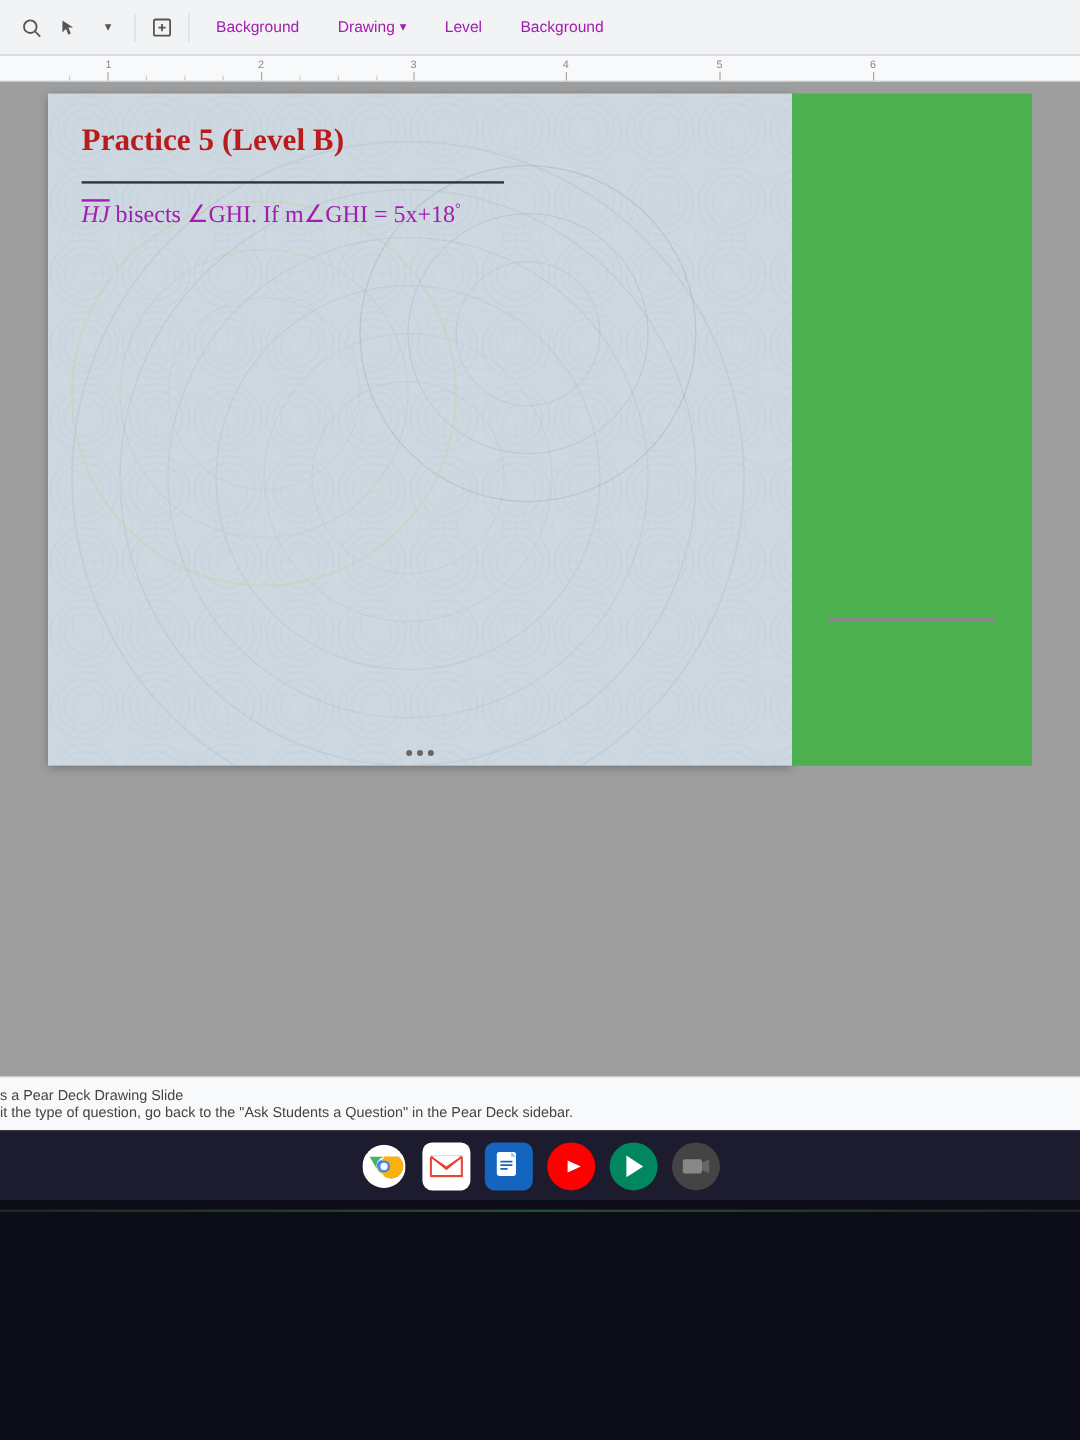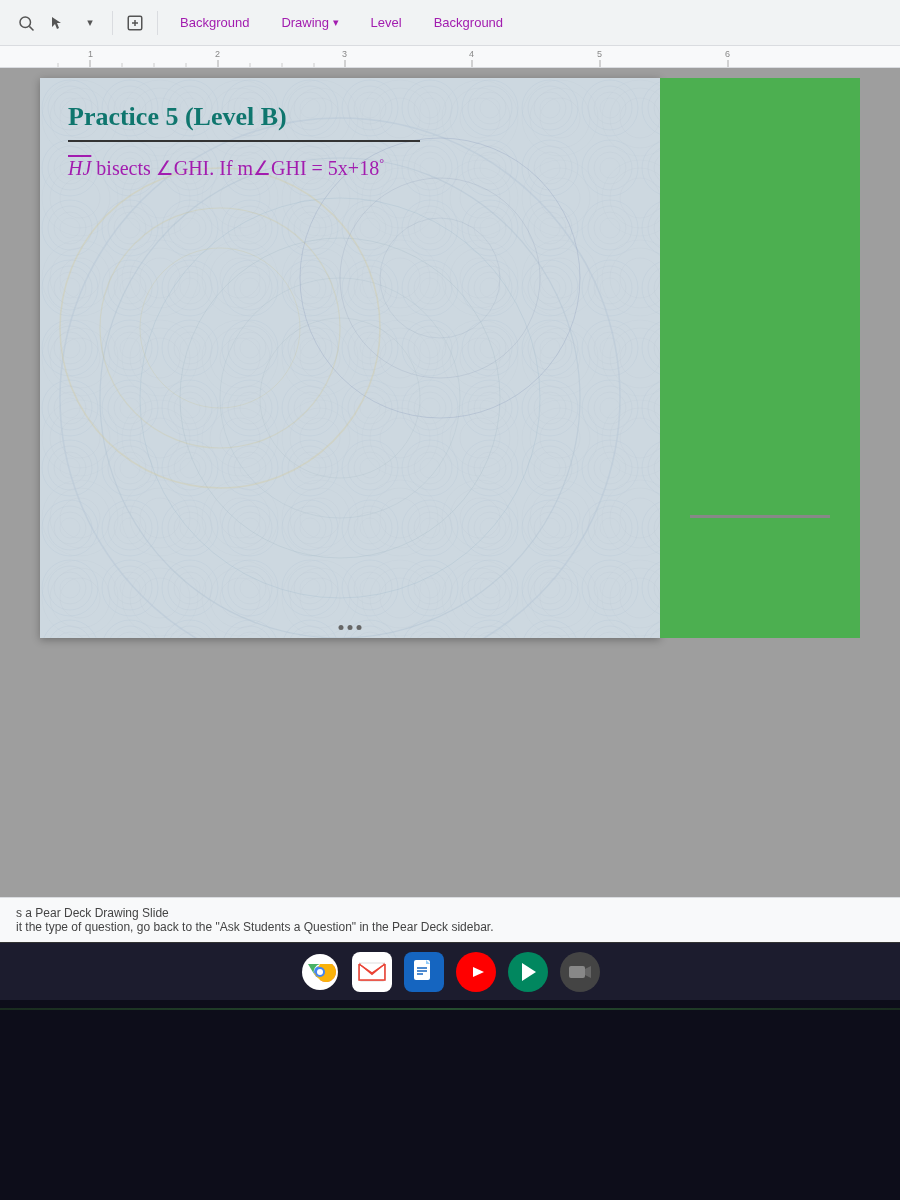--- a/index.html
+++ b/index.html
@@ -112,22 +112,22 @@
       position: absolute;
       top: 24px;
       left: 28px;
       right: 240px;
       z-index: 10;
     }
 
     .slide-title {
       font-size: 26px;
       font-weight: bold;
-      color: #0f766e;
-      margin-bottom: 8px;
+      color: #b91c1c;
+      margin-bottom: 19px;
       font-family: 'Times New Roman', serif;
     }
 
     .slide-title-underline {
       width: 100%;
       height: 2px;
       background: #333;
       margin-bottom: 10px;
     }
 
@@ -168,21 +168,21 @@
       width: 5px;
       height: 5px;
       border-radius: 50%;
       background: #666;
     }
 
     
     .pear-deck-bar {
       background: #f8f9fa;
       border-top: 1px solid #dadce0;
-      padding: 8px 16px;
+      padding: 8px 0;
       font-size: 12px;
       color: #444;
       flex-shrink: 0;
     }
 
     .pear-deck-bar .line1 {
       font-weight: 500;
     }
 
     

